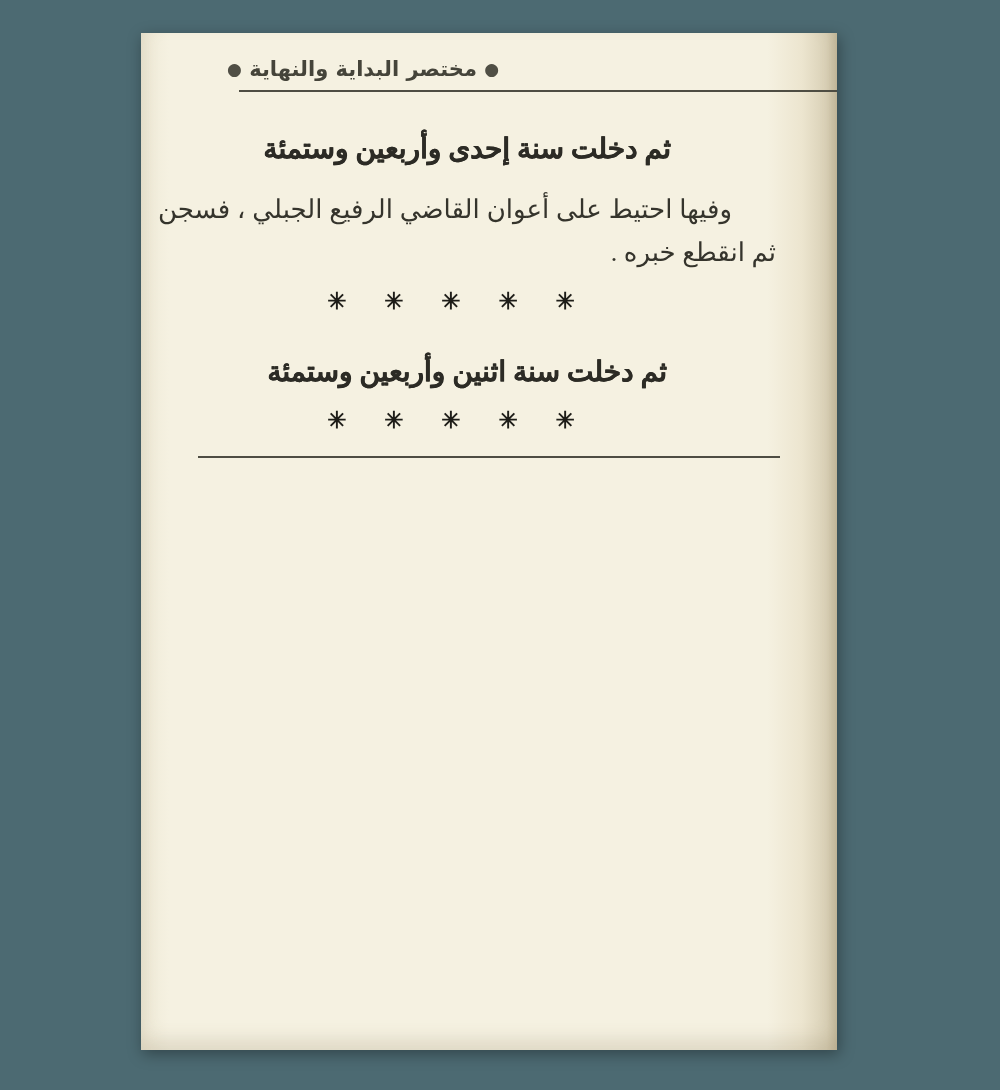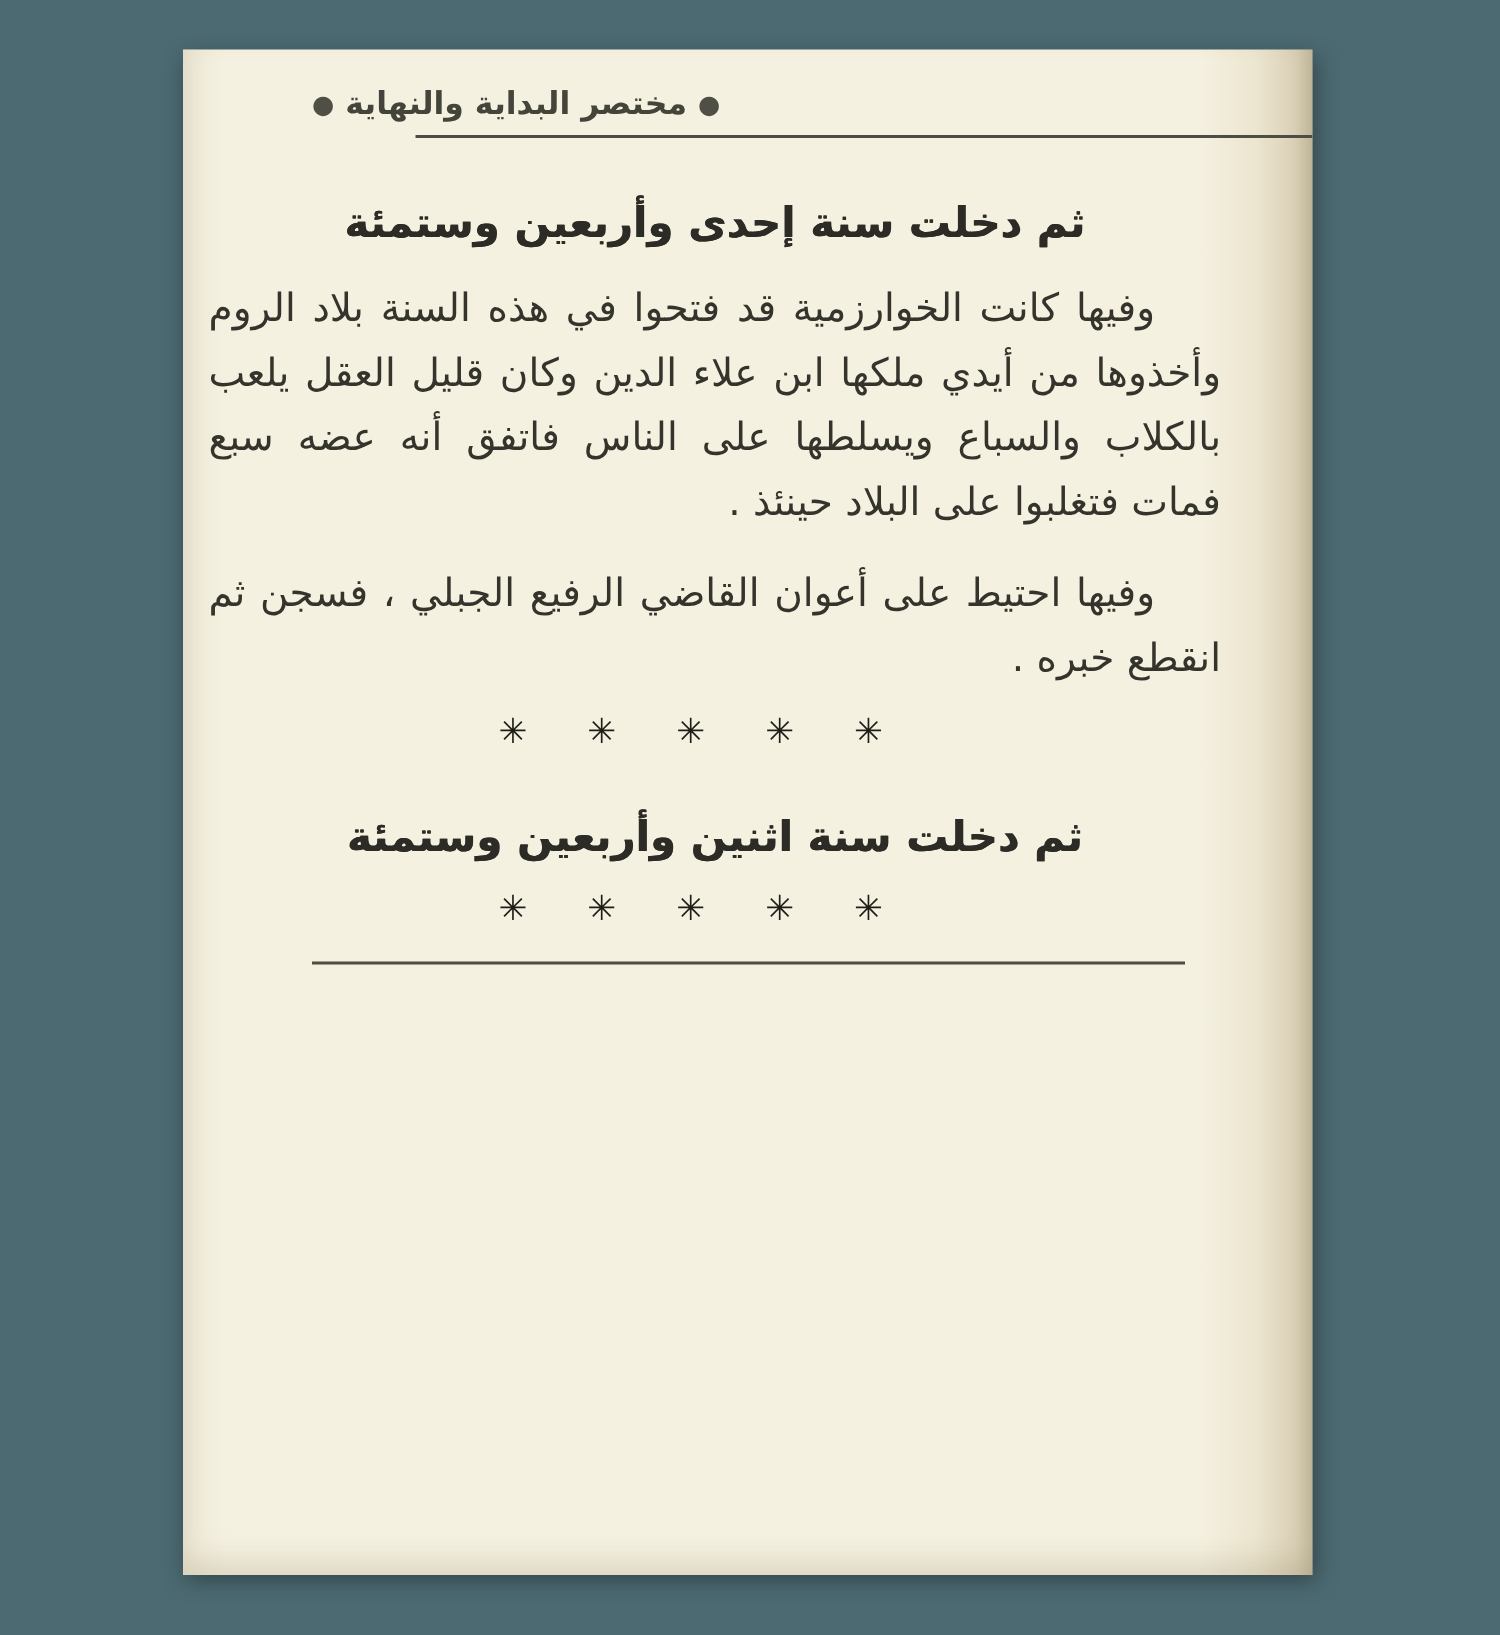--- a/index.html
+++ b/index.html
@@ -12,23 +12,23 @@
     font-family: "DejaVu Sans", sans-serif;
   }
   .scan-bg {
     position: absolute;
     left: 0; top: 0;
     width: 1000px; height: 1090px;
     background: #4c6a72;
   }
   .page {
     position: absolute;
-    left: 122px;
+    left: 141px;
     top: 33px;
-    width: 753px;
+    width: 696px;
     height: 1017px;
     background:
       linear-gradient(90deg,
         #eee9d6 0%,
         #f5f1e1 4%,
         #f5f1e1 90%,
         #ece5cf 95%,
         #d9d0b6 98.5%,
         #c6bc9f 100%);
     box-shadow: 2px 4px 14px rgba(0,0,0,0.35),
@@ -55,20 +55,21 @@
     margin: 9px 0 0 0;
     margin-left: 94px;
     width: 598px;
     border-top: 2px solid #4e4d43;
   }
   
   .column {
     margin-left: 17px;
     margin-right: 61px; 
     direction: rtl;
+    font-family: Liberation Serif, serif;
   }
   .section-heading {
     text-align: center;
     font-size: 28px;
     font-weight: bold;
     color: #2c2b25;
     margin: 36px 0 0 0;
     line-height: 42px;
     letter-spacing: 0px;
     text-shadow: 0.4px 0 0 #2c2b25;
@@ -118,21 +119,20 @@
         <span>مختصر البداية والنهاية</span>
         <span class="dot">●</span>
       </span>
     </div>
     <div class="header-rule"></div>
 
     <div class="column">
 
       <div class="section-heading">ثم دخلت سنة إحدى وأربعين وستمئة</div>
 
-      <p class="body-par par-gap-lg">وفيها كانت الخوارزمية قد فتحوا في هذه السنة بلاد الروم وأخذوها من أيدي ملكها ابن علاء الدين وكان قليل العقل يلعب بالكلاب والسباع ويسلطها على الناس فاتفق أنه عضه سبع فمات فتغلبوا على البلاد حينئذ .</p>
       <p class="body-par par-gap-sm">وفيها احتيط على أعوان القاضي الرفيع الجبلي ، فسجن ثم انقطع خبره .</p>
 
       <div class="separator">✳ ✳ ✳ ✳ ✳</div>
 
       <div class="section-heading">ثم دخلت سنة اثنين وأربعين وستمئة</div>
 
 
       <div class="separator">✳ ✳ ✳ ✳ ✳</div>
 
     </div>

